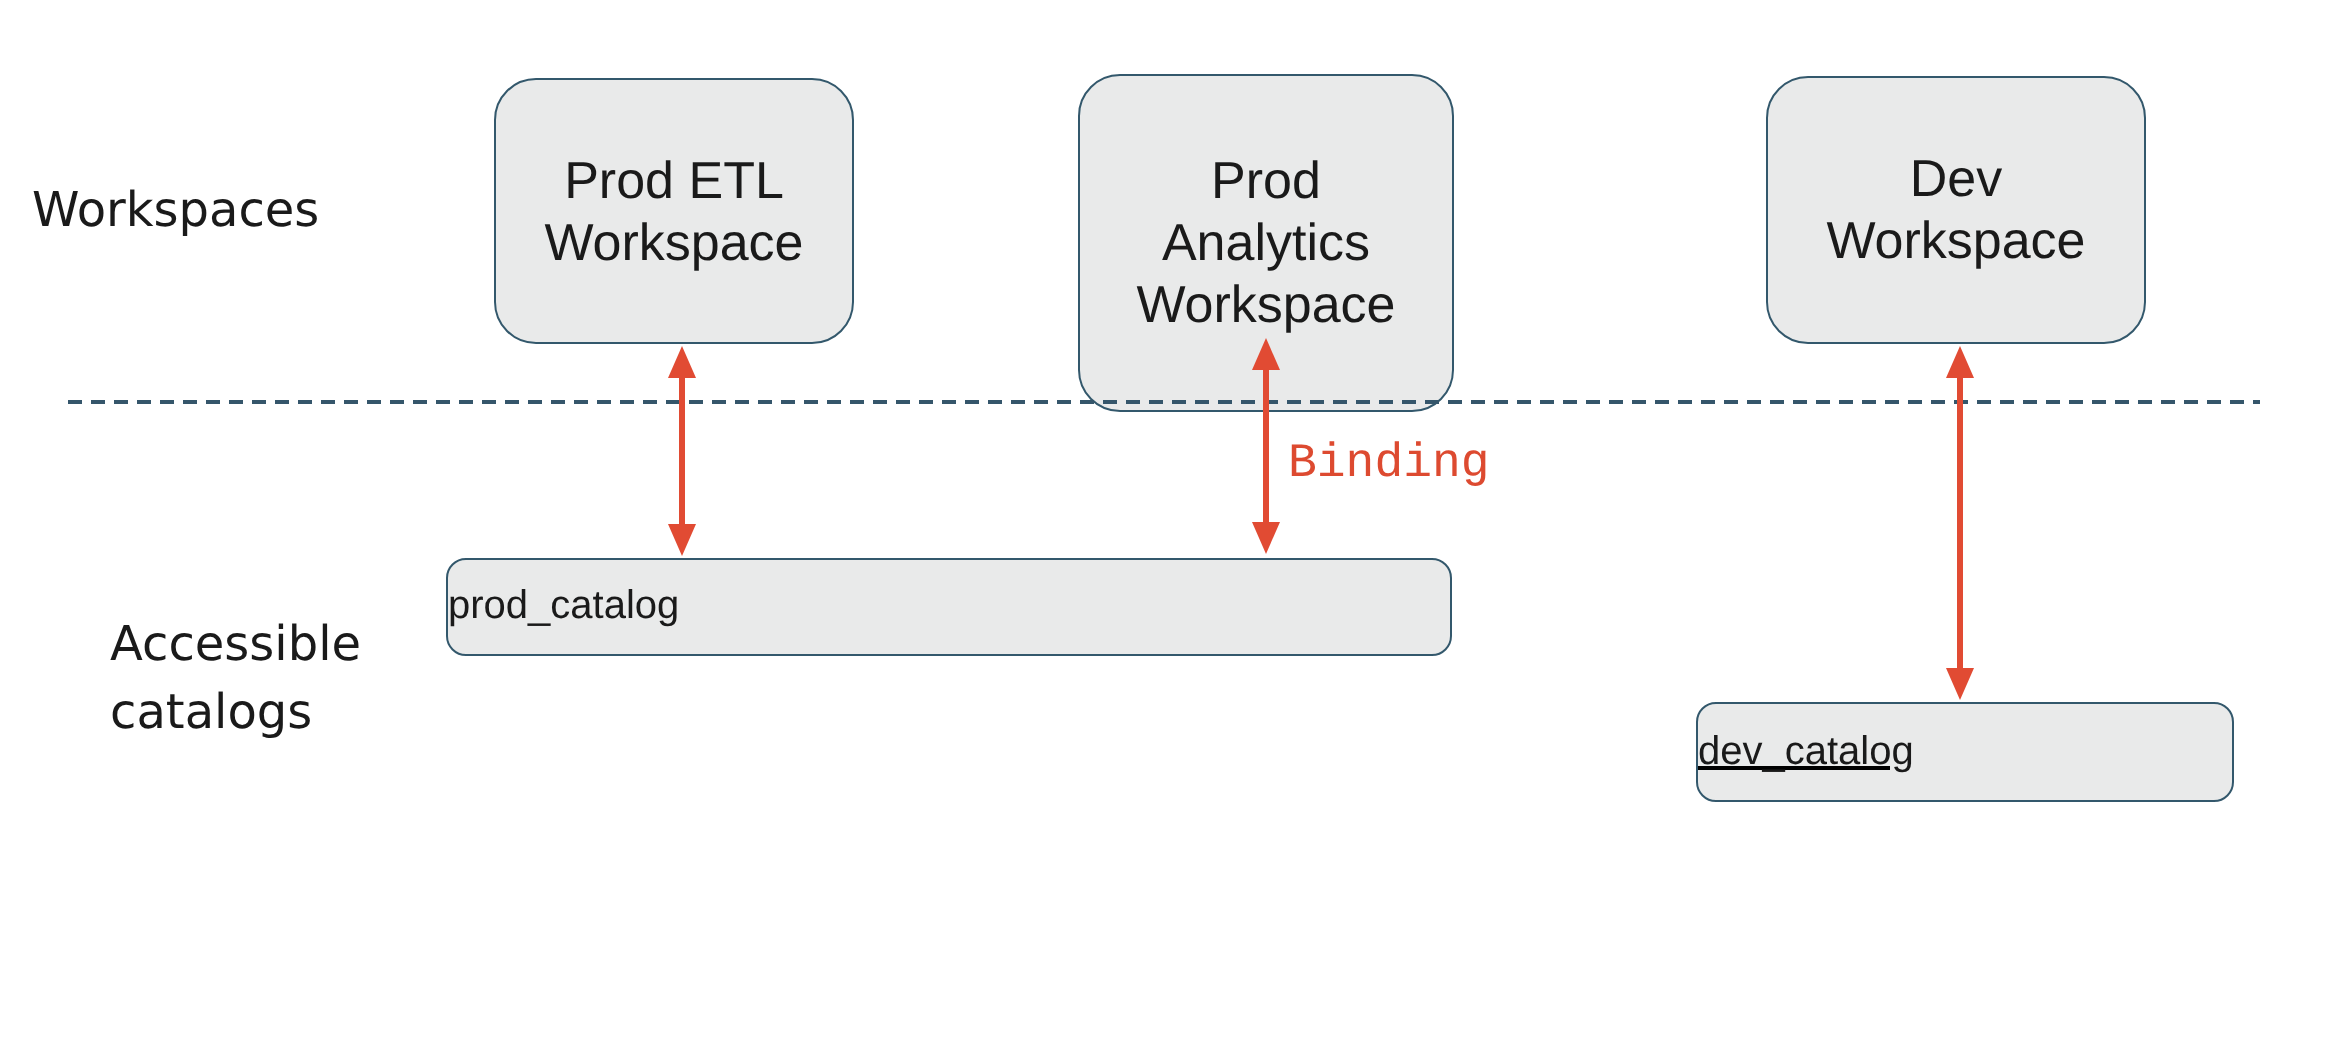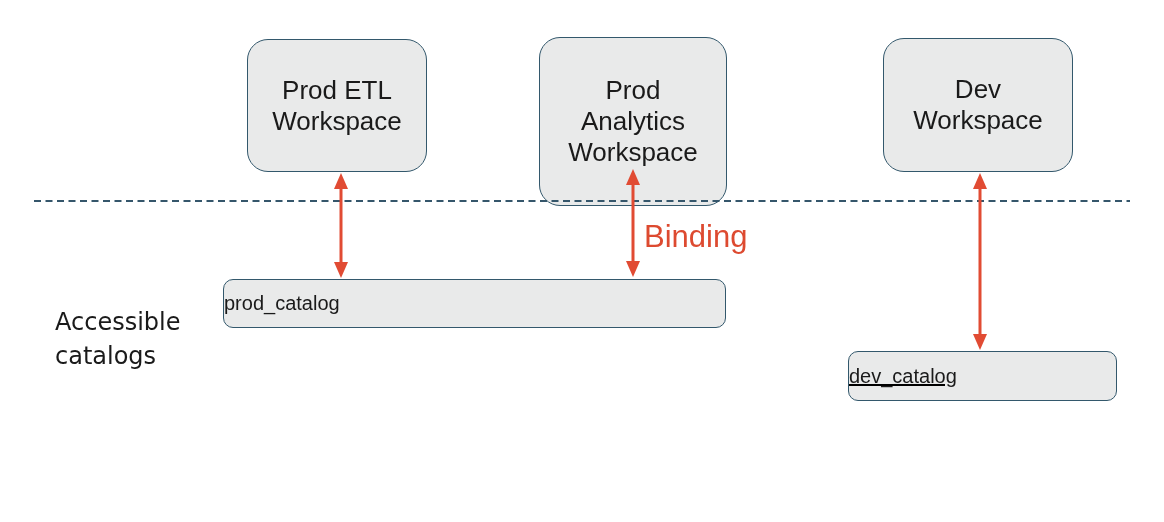--- a/index.html
+++ b/index.html
@@ -59,41 +59,42 @@
     font-size: 20px;
     color: var(--label-text, #1a1a1a);
   }
   .cat-prod { left: 223px; top: 279px; width: 503px; height: 49px; }
   .cat-dev  { left: 848px; top: 351px; width: 269px; height: 50px; text-decoration: underline; }
 
   .binding-label {
     position: absolute;
     left: 644px;
     top: 219px;
-    font-family: Liberation Sans, sans-serif;
-    font-size: 31px;
+    font-family: Liberation Mono, monospace;
+    font-size: 24px;
     color: var(--binding-text, #dd4a30);
   }
 
   svg.overlay {
     position: absolute;
     left: 0; top: 0;
     width: 1164px;
     height: 522px;
     pointer-events: none;
   }
   .separator { stroke: var(--separator, #35566b); stroke-width: 2; }
   .arrow-shaft { stroke: var(--arrow, #e14b33); stroke-width: 3; }
   .arrow-head  { fill: var(--arrow, #e14b33); }
 </style>
 </head>
 <body>
 
 <div class="canvas">
 
+  <div class="row-label row-label-workspaces">Workspaces</div>
 
   <div class="row-label row-label-catalogs">Accessible
 catalogs</div>
 
   <div class="ws-box ws1">
     <span class="box-label">Prod ETL
 Workspace</span>
   </div>
 
   <div class="ws-box ws2">

